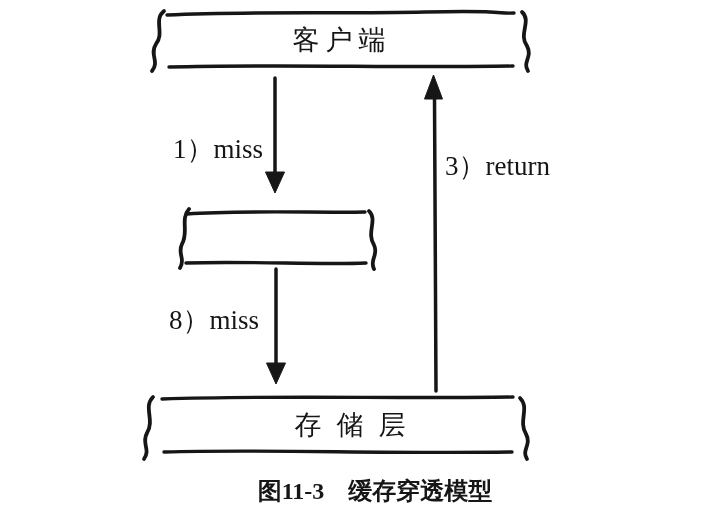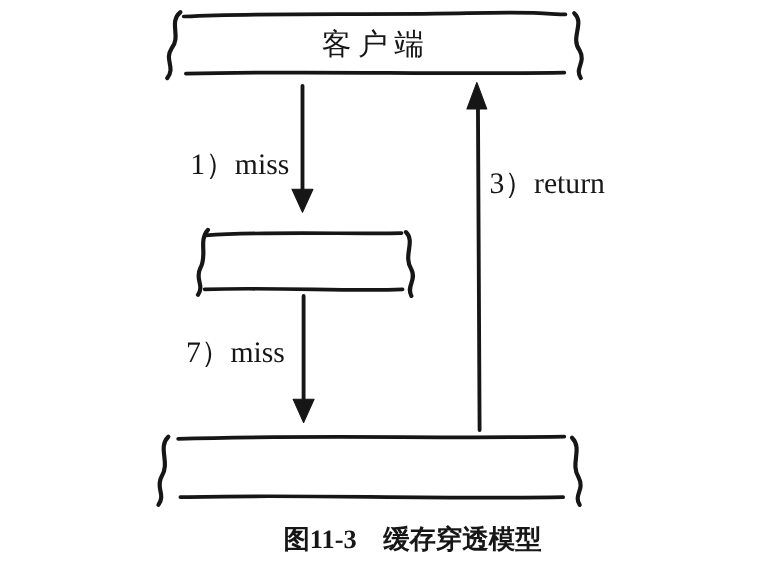--- a/index.html
+++ b/index.html
@@ -105,22 +105,23 @@
       <polygon class="arrow-head" points="276,384 266.5,363 285.5,363"></polygon>
     </g>
 
     <g>
       <line class="arrow-line" x1="436" y1="391" x2="434.5" y2="97"></line>
       <polygon class="arrow-head" points="433.5,75 424.5,99 442.5,99"></polygon>
     </g>
   </svg>
 
   <div class="node-label node-client">客户端</div>
+  <div class="node-label node-storage">存储层</div>
 
   <div class="edge-label edge-1">1）miss</div>
-  <div class="edge-label edge-2">7）miss</div>
+  <div class="edge-label edge-2">8）miss</div>
   <div class="edge-label edge-3">3）return</div>
 
   <div class="caption">
     <span class="fig-num">图11-3</span><span>缓存穿透模型</span>
   </div>
 
 </div>
 
 </body></html>

